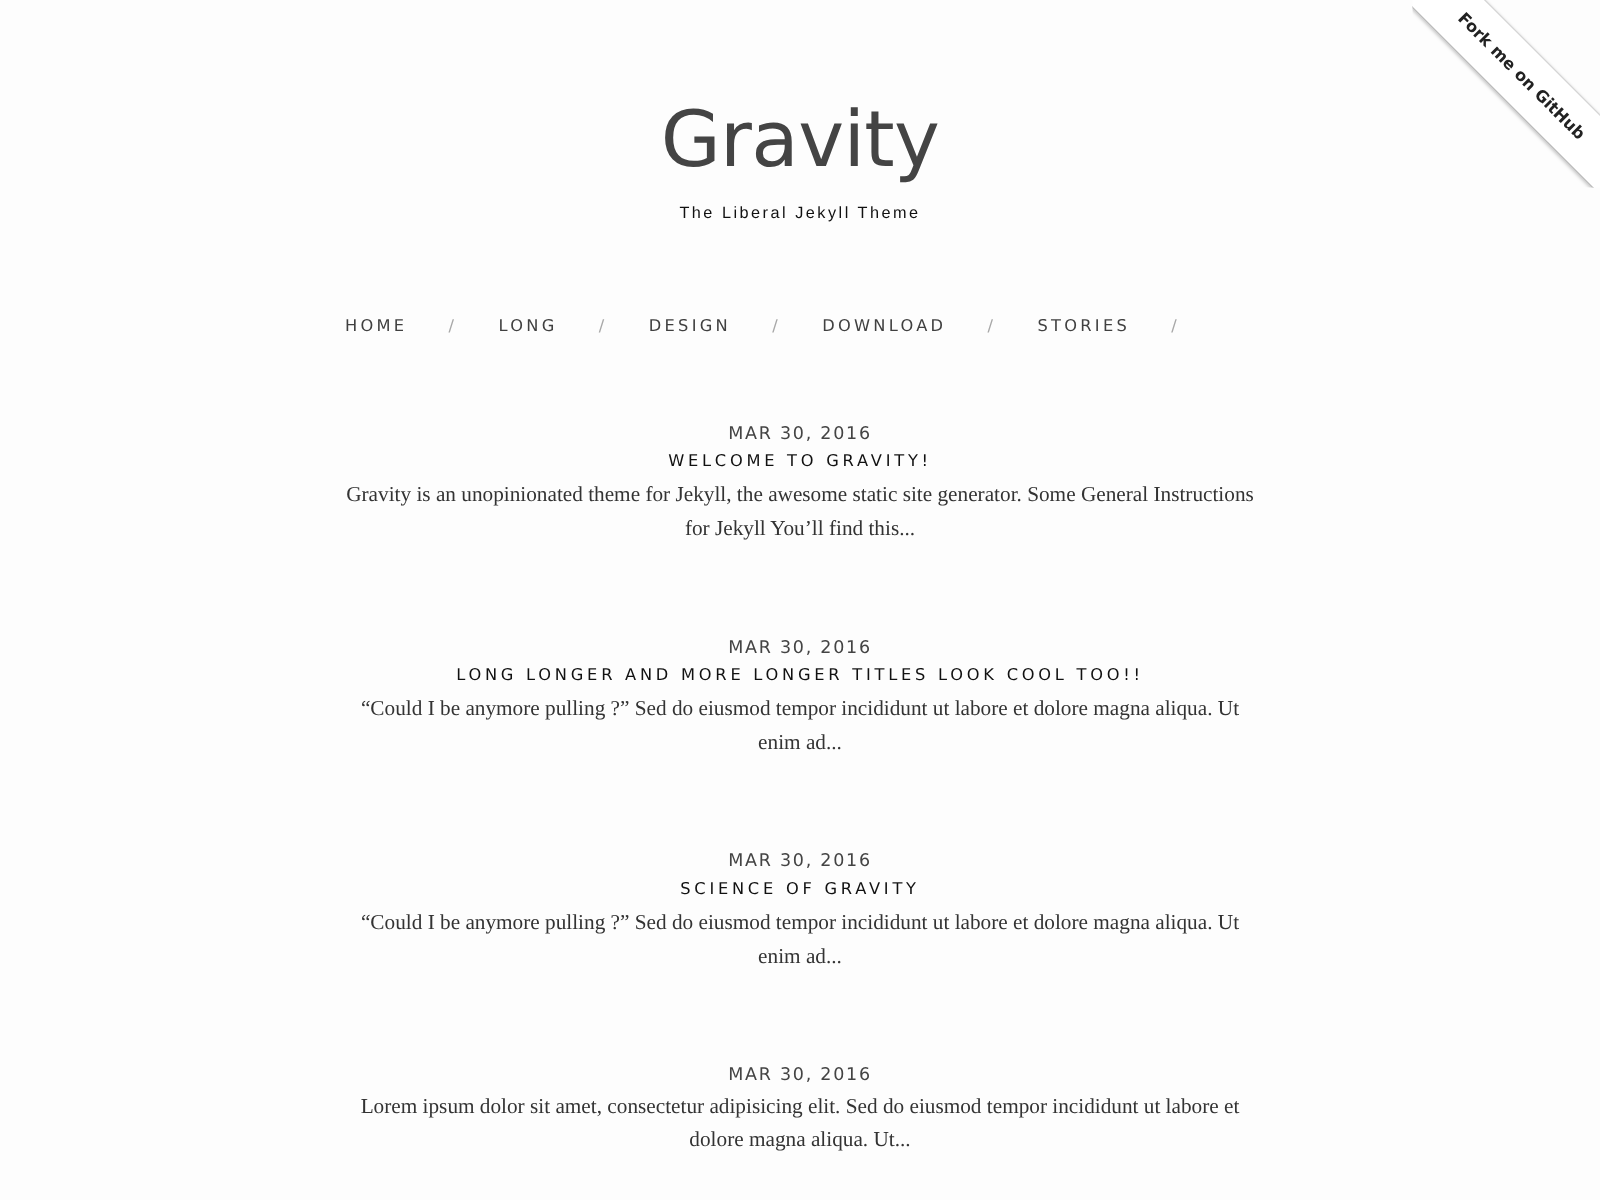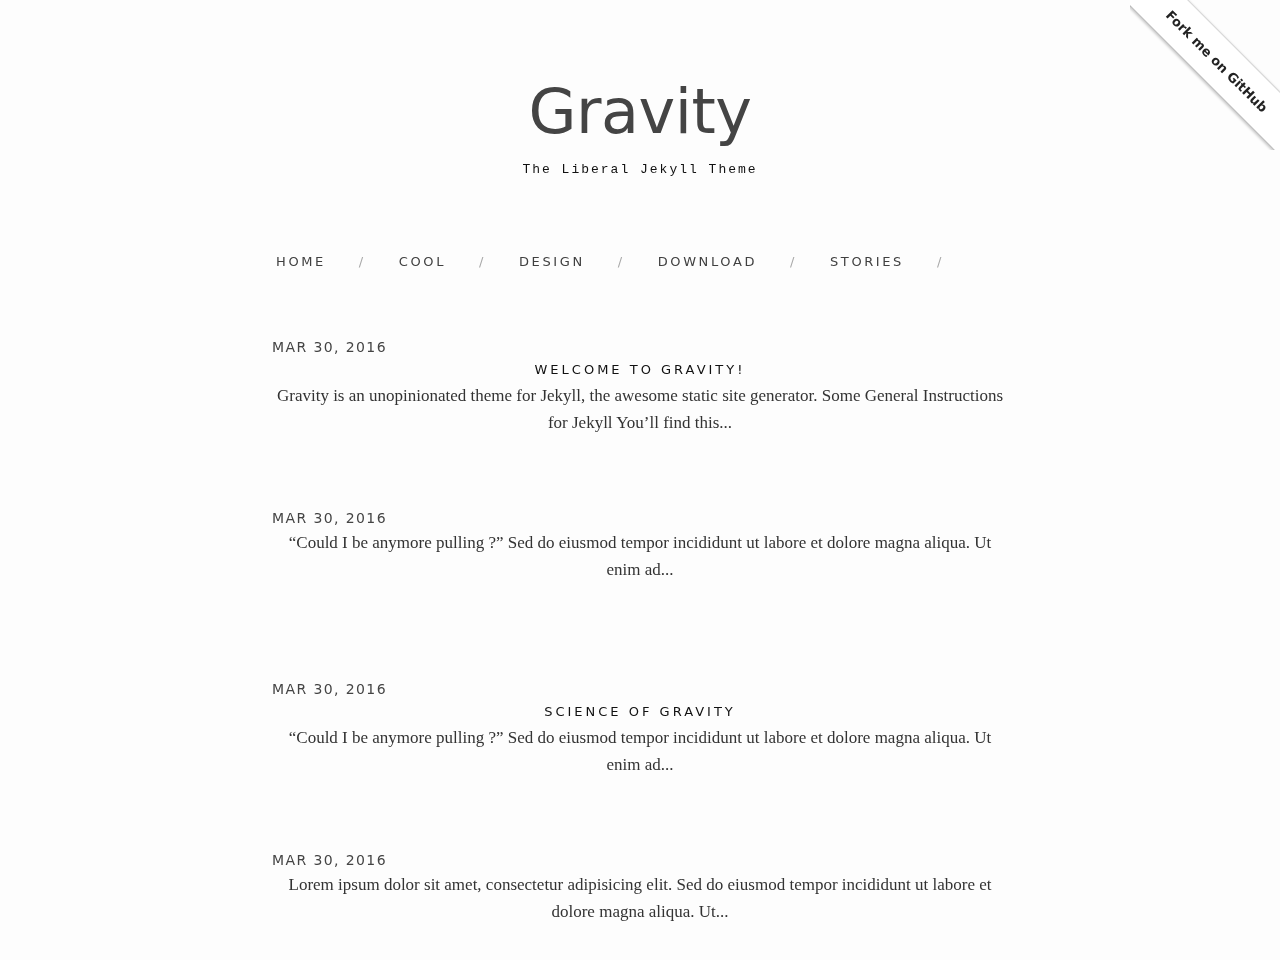--- a/index.html
+++ b/index.html
@@ -33,21 +33,21 @@
       font-weight: normal;
       letter-spacing: -0.5px;
       text-align: center;
       text-decoration: none;
     }
     .site-tagline {
       position: absolute;
       left: 0;
       width: 1280px;
       top: 160px;
-      font-family: Liberation Mono, monospace;
+      font-family: Liberation Sans, sans-serif;
       font-size: 13px;
       line-height: 20px;
       letter-spacing: 2px;
       color: #111;
       text-align: center;
     }
     .nav {
       position: absolute;
       top: 250px;
       left: 276px;
@@ -81,21 +81,21 @@
     .post {
       height: 171px;
       position: relative;
     }
     .post-date {
       font-family: "DejaVu Sans", "Liberation Sans", sans-serif;
       font-size: 14px;
       letter-spacing: 1.4px;
       color: #444;
       line-height: 22px;
-      text-align: left;
+      text-align: center;
       height: 22px;
     }
     .post-title {
       margin-top: 0;
       text-align: center;
       font-family: "DejaVu Sans", "Liberation Sans", sans-serif;
       font-size: 13px;
       font-weight: 500;
       letter-spacing: 3px;
       color: #111;
@@ -152,21 +152,21 @@
   <a class="site-title">Gravity</a>
   <div class="site-tagline">The Liberal Jekyll Theme</div>
 </header>
 
 <nav class="nav">
   <div class="nav-item">
     <a class="nav-link">HOME</a>
     <span class="nav-sep">/</span>
   </div>
   <div class="nav-item">
-    <a class="nav-link">COOL</a>
+    <a class="nav-link">LONG</a>
     <span class="nav-sep">/</span>
   </div>
   <div class="nav-item">
     <a class="nav-link">DESIGN</a>
     <span class="nav-sep">/</span>
   </div>
   <div class="nav-item">
     <a class="nav-link">DOWNLOAD</a>
     <span class="nav-sep">/</span>
   </div>
@@ -177,20 +177,21 @@
 </nav>
 
 <main class="posts">
   <article class="post">
     <div class="post-date">MAR 30, 2016</div>
     <a class="post-title">WELCOME TO GRAVITY!</a>
     <p class="post-excerpt">Gravity is an unopinionated theme for Jekyll, the awesome static site generator. Some General Instructions for Jekyll You’ll find this...</p>
   </article>
   <article class="post">
     <div class="post-date">MAR 30, 2016</div>
+    <a class="post-title">LONG LONGER AND MORE LONGER TITLES LOOK COOL TOO!!</a>
     <p class="post-excerpt">“Could I be anymore pulling ?” Sed do eiusmod tempor incididunt ut labore et dolore magna aliqua. Ut enim ad...</p>
   </article>
   <article class="post">
     <div class="post-date">MAR 30, 2016</div>
     <a class="post-title">SCIENCE OF GRAVITY</a>
     <p class="post-excerpt">“Could I be anymore pulling ?” Sed do eiusmod tempor incididunt ut labore et dolore magna aliqua. Ut enim ad...</p>
   </article>
   <article class="post">
     <div class="post-date">MAR 30, 2016</div>
     <p class="post-excerpt">Lorem ipsum dolor sit amet, consectetur adipisicing elit. Sed do eiusmod tempor incididunt ut labore et dolore magna aliqua. Ut...</p>

